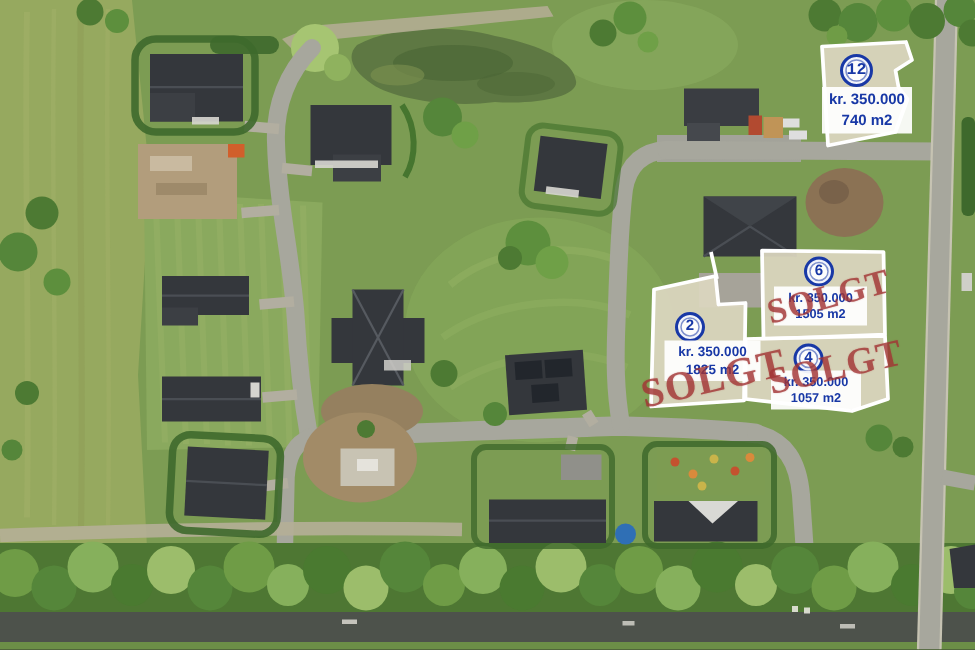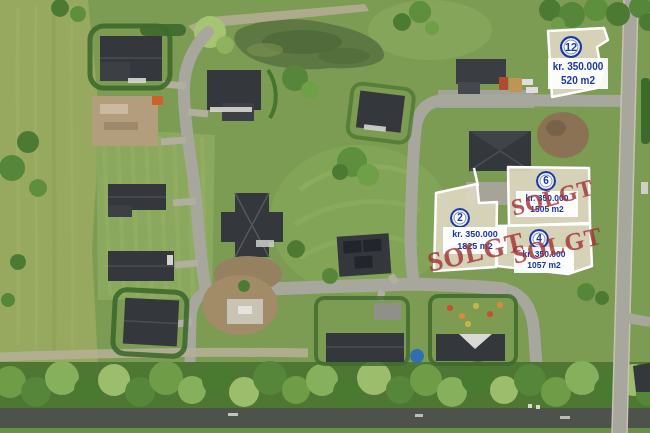--- a/index.html
+++ b/index.html
@@ -278,26 +278,26 @@
     </g>
     <g>
       <path d="M508,167 L589,168 L590,223 L509,226 Z"></path>
     </g>
     <g>
       <path d="M497,226 L590,224 L592,266 L568,274 L497,266 Z"></path>
     </g>
   </g>
 </svg>
 
-<div class="badge big" style="left:560px;top:36px;">
+<div class="badge big" style="left:560px;top:36px;font-family:Liberation Mono, monospace;">
   <span>12</span>
 </div>
 <div class="pricebox big" style="left:548px;top:58px;width:54px;">
   <div>kr. 350.000</div>
-  <div>520 m2</div>
+  <div>740 m2</div>
 </div>
 
 <div class="badge" style="left:450px;top:208px;">
   <span>2</span>
 </div>
 <div class="pricebox" style="left:443px;top:227px;width:58px;font-size:9px;">
   <div>kr. 350.000</div>
   <div>1825 m2</div>
 </div>
 

